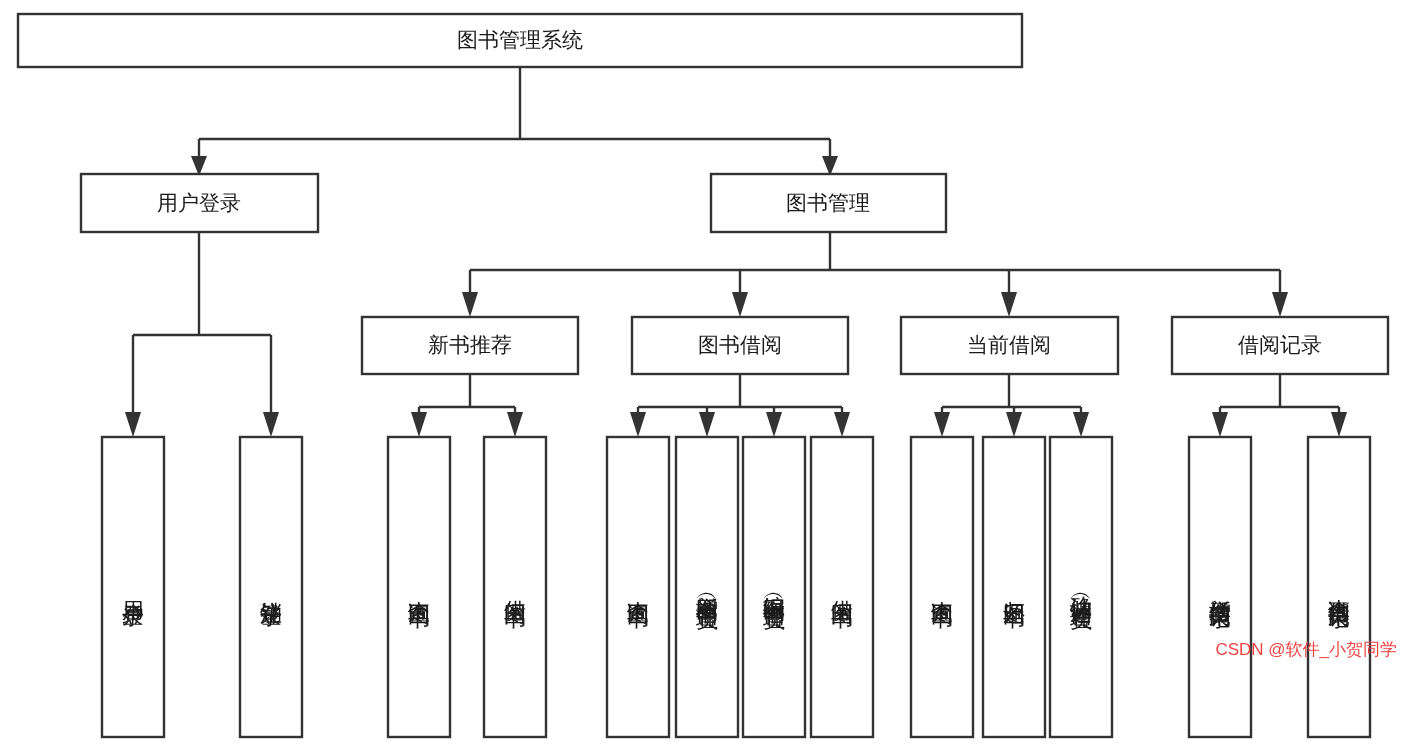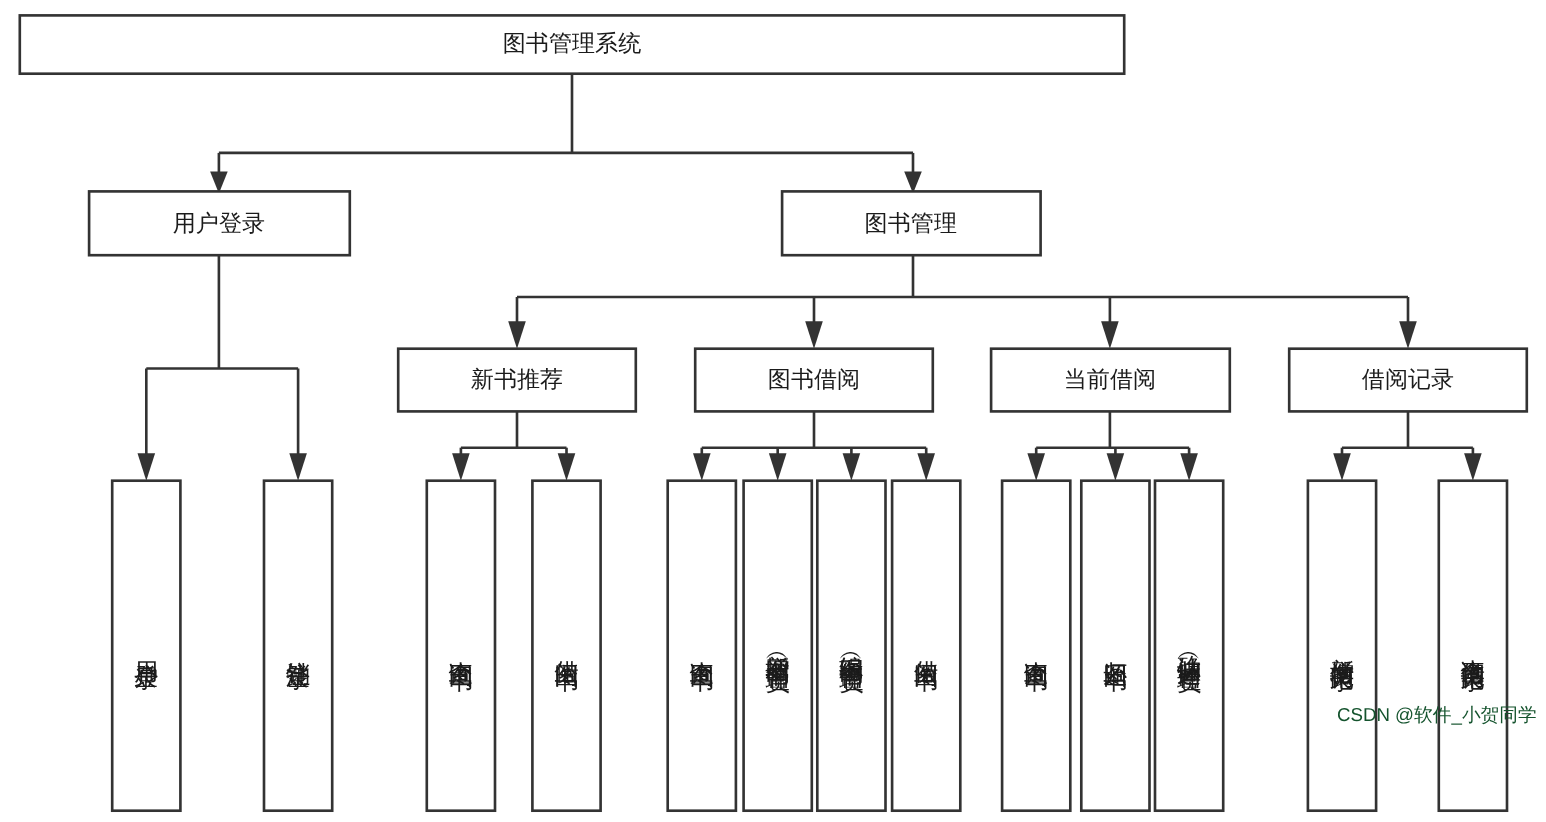--- a/index.html
+++ b/index.html
@@ -62,21 +62,21 @@
     justify-content: center;
     white-space: nowrap;
     pointer-events: none;
   }
   #watermark {
     position: absolute;
     right: 8px;
     bottom: 4px;
     font-family: "Liberation Sans", "DejaVu Sans", sans-serif;
     font-size: 17px;
-    color: #14532d;
+    color: #ef4444;
     white-space: nowrap;
   }
 </style>
 </head>
 <body>
 
 <div id="diagram-root">
 
   <svg id="tree-svg" viewBox="0 0 1405 747">
 

